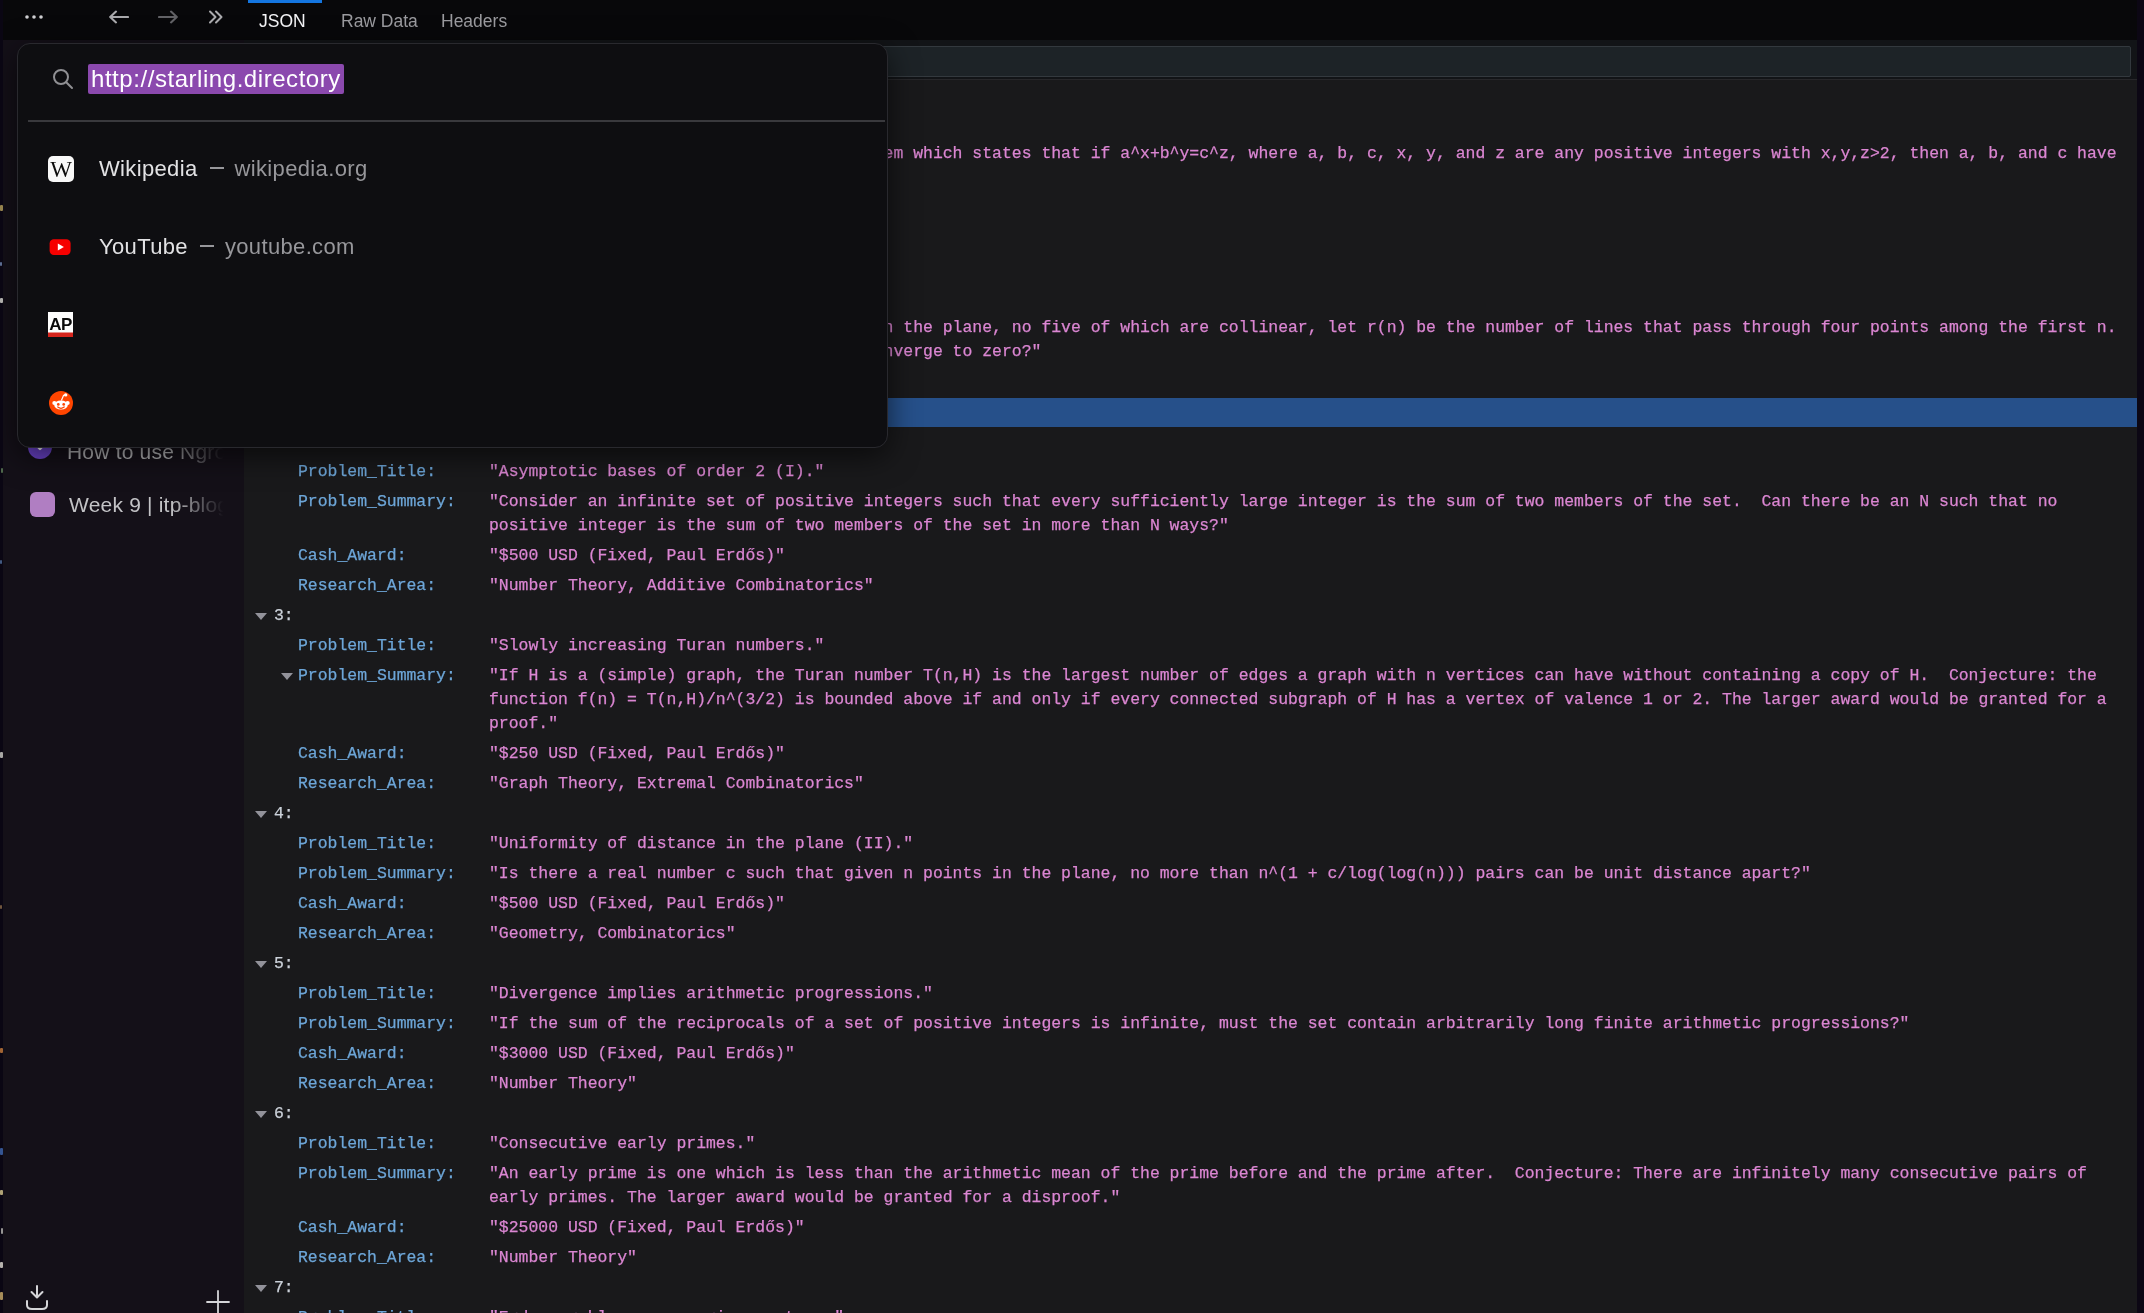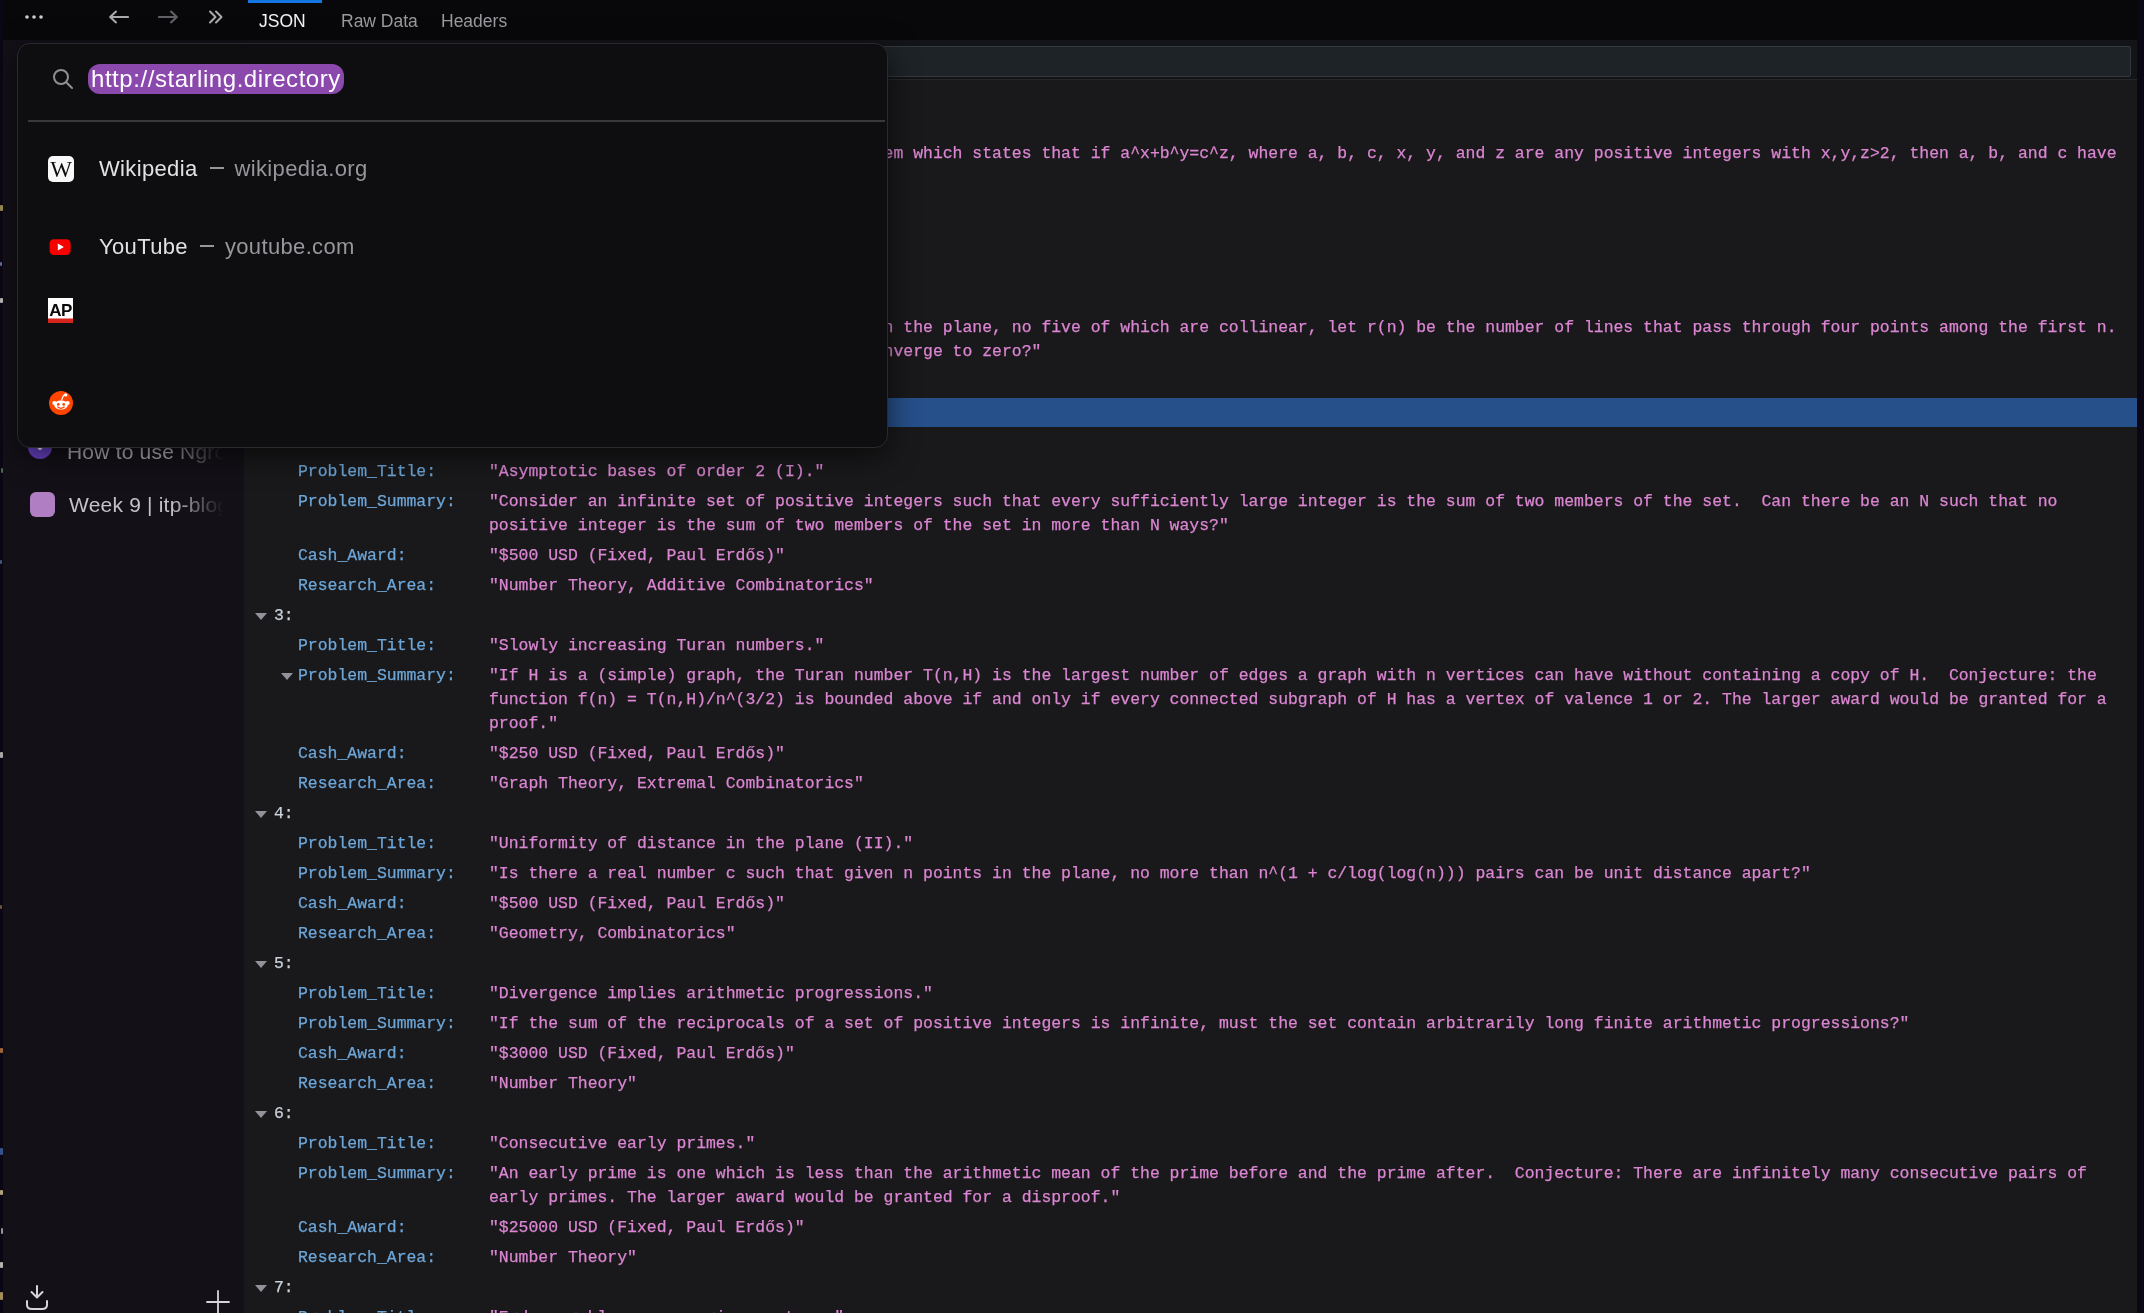--- a/index.html
+++ b/index.html
@@ -28,21 +28,21 @@
 .row { position:absolute; left:0; width:2144px; line-height:24px; }
 .row span { position:absolute; white-space:pre; }
 .k { color:#6da6d8; }
 .v { color:#db86d2; }
 .ix { color:#ccd2da; }
 .tri { width:0; height:0; border-left:6px solid transparent; border-right:6px solid transparent; border-top:7px solid #92929a; }
 
 
 #dropdown { position:absolute; left:17px; top:43px; width:871px; height:405px; background:#0e0e11; border:1px solid #29292e; border-radius:13px; box-shadow:0 8px 30px rgba(0,0,0,.6); }
 #ddsep { position:absolute; left:10px; top:76px; width:857px; height:1.5px; background:#39393d; }
-#urlsel { position:absolute; left:70px; top:20px; height:30px; background:#8b49ae; border-radius:12px; color:#fff; font-size:24px; letter-spacing:0.55px; line-height:30px; padding:0 3px; }
+#urlsel { position:absolute; left:70px; top:20px; height:30px; background:#8b49ae; border-radius:2px; color:#fff; font-size:24px; letter-spacing:0.55px; line-height:30px; padding:0 3px; }
 .ddrow { position:absolute; left:0; width:869px; height:78px; }
 .ddicon { position:absolute; left:30px; top:26px; width:26px; height:26px; }
 .ddtitle { position:absolute; left:81px; top:0; line-height:78px; font-size:22px; letter-spacing:0.35px; color:#e2e2e4; white-space:pre; }
 .ddtitle .dash { display:inline-block; width:14px; height:2.5px; background:#97979b; vertical-align:7px; margin:0 11px 0 12px; }
 .ddtitle .dim { color:#97979b; }
 
 
 .sbtext { position:absolute; color:#bdbdc0; font-size:21px; letter-spacing:0.2px; white-space:nowrap; }
 #sbfade { position:absolute; left:168px; top:395px; width:73px; height:100px; background:linear-gradient(90deg, rgba(20,16,24,0), #141018 72%); }
 </style></head>
@@ -272,21 +272,21 @@
         </svg>
       <div class="ddtitle">Wikipedia<span class="dash"></span><span class="dim">wikipedia.org</span></div>
     </div>
     <div class="ddrow" style="top:164px">
       <svg class="ddicon" viewBox="0 0 26 26">
           <rect x="1.6" y="5.3" width="21" height="15.7" rx="4.2" fill="#f60000"></rect>
           <path d="M9.8 9.6 L15.9 13.1 L9.8 16.6 Z" fill="#fff"></path>
         </svg>
       <div class="ddtitle">YouTube<span class="dash"></span><span class="dim">youtube.com</span></div>
     </div>
-    <div class="ddrow" style="top:228px">
+    <div class="ddrow" style="top:242px">
       <svg class="ddicon" viewBox="0 0 26 26">
           <rect x="0" y="0" width="25" height="25" fill="#fdfdfd"></rect>
           <rect x="0" y="20.5" width="25" height="4.5" fill="#d6251d"></rect>
           <text x="12.5" y="18" font-family="Liberation Sans" font-size="17" font-weight="bold" letter-spacing="-0.5" fill="#0a0a0a" text-anchor="middle">AP</text>
         </svg>
     </div>
     <div class="ddrow" style="top:320px">
       <svg class="ddicon" viewBox="0 0 26 26">
         <circle cx="13" cy="13" r="12" fill="#ff4500"></circle>
         <g fill="#fff">

